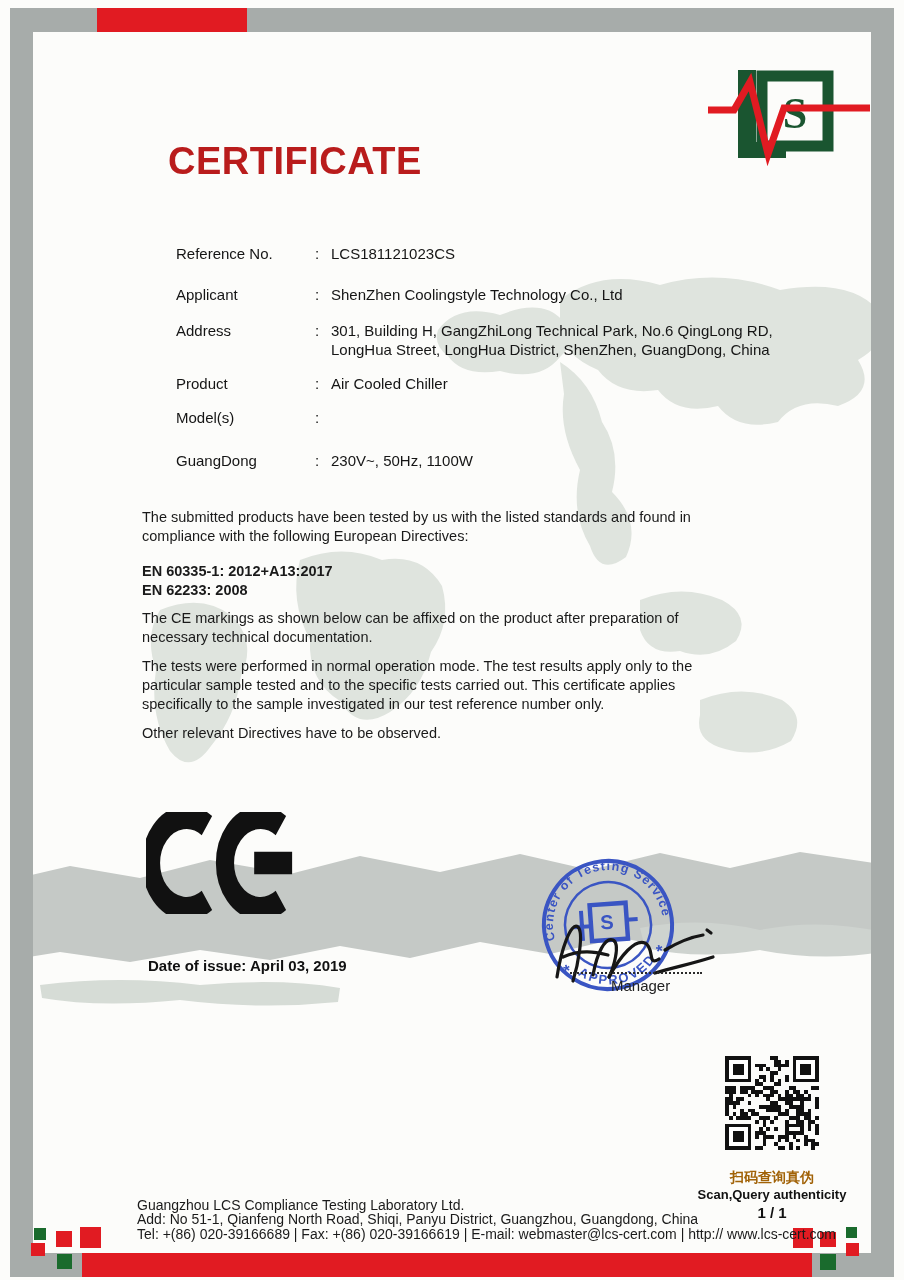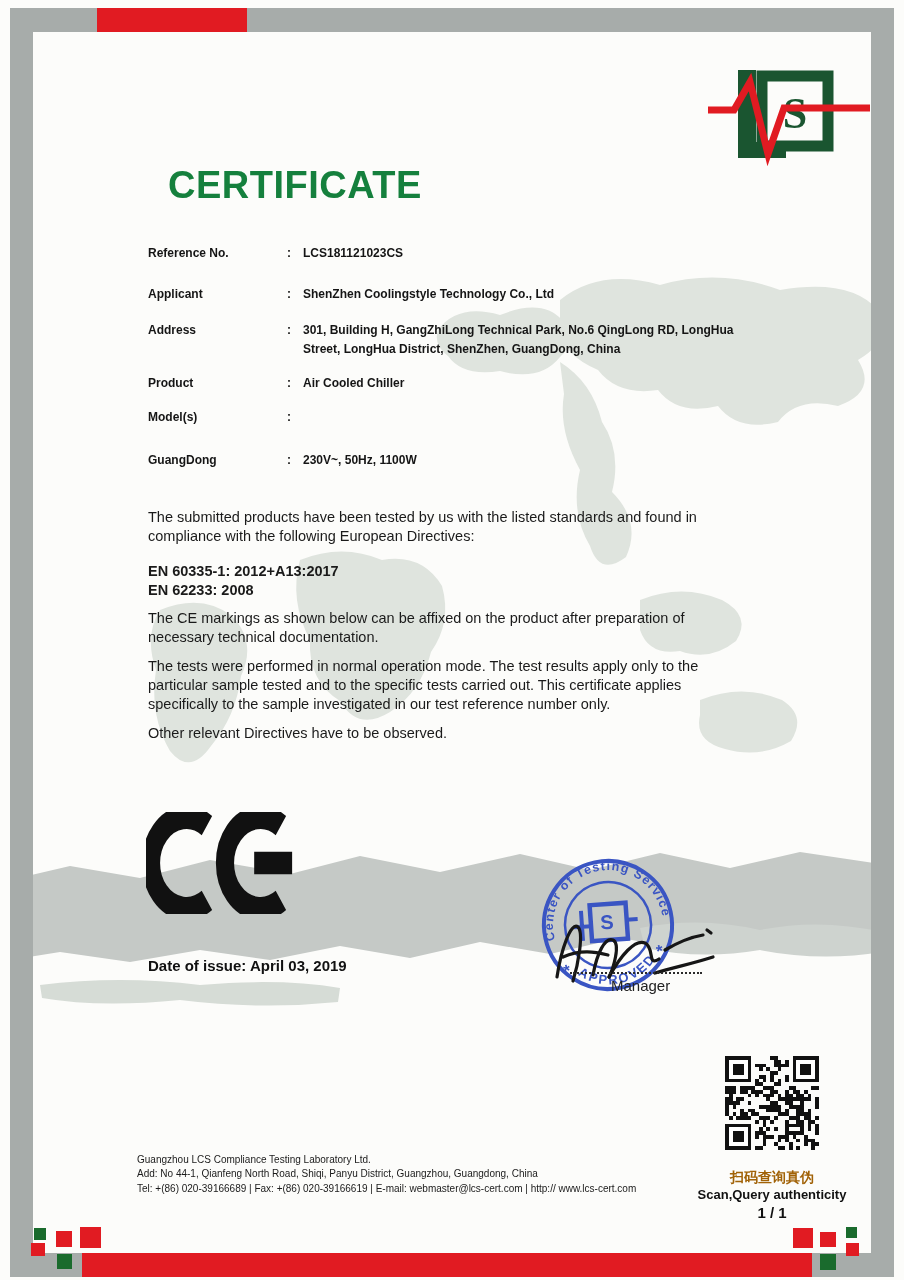--- a/index.html
+++ b/index.html
@@ -14,45 +14,45 @@
   .fr-left{left:10px;top:8px;width:23px;height:1268px;}
   .fr-right{left:871px;top:8px;width:23px;height:1268px;}
   .fr-bottom{left:10px;top:1253px;width:884px;height:24px;}
   .fr-red-top{position:absolute;left:97px;top:8px;width:150px;height:24px;background:#e11b22;}
   .fr-red-bottom{position:absolute;left:82px;top:1253px;width:730px;height:24px;background:#e11b22;}
   .sq{position:absolute;}
   
   .map{position:absolute;left:0;top:0;pointer-events:none;}
   
   .logo{position:absolute;left:700px;top:56px;}
-  .title{position:absolute;left:168px;top:140px;font-weight:bold;font-size:38px;letter-spacing:0.5px;color:#15803d;margin-top:24px;}
+  .title{position:absolute;left:168px;top:140px;font-weight:bold;font-size:38px;letter-spacing:0.5px;color:#b91c1c;}
   .subtitle{position:absolute;left:170px;top:188px;font-weight:bold;font-size:26px;color:#111;}
   
   .fields{position:absolute;left:148px;top:244px;width:625px;}
-  .frow{display:flex;align-items:flex-start;font-size:12px;font-weight:bold;line-height:19px;}
+  .frow{display:flex;align-items:flex-start;font-size:15px;font-weight:normal;line-height:19px;margin-left:28px;}
   .flabel{width:139px;flex:0 0 139px;}
   .fcolon{width:16px;flex:0 0 16px;}
   .fvalue{width:470px;}
   .mb22{margin-bottom:22px}.mb17{margin-bottom:17px}.mb15{margin-bottom:15px}.mb24{margin-bottom:24px}
   
-  .bodytext{position:absolute;left:148px;top:508px;width:582px;font-size:14.5px;line-height:19px;color:#1a1a1a;}
+  .bodytext{position:absolute;left:142px;top:508px;width:582px;font-size:14.5px;line-height:19px;color:#1a1a1a;}
   .bodytext p{margin:0;}
   .b-mb16{margin-bottom:16px!important}.b-mb14{margin-bottom:14px!important}
   .b-mb9{margin-bottom:9px!important}.b-mb10{margin-bottom:10px!important}
   .bold{font-weight:bold;}
   
   .ce{position:absolute;left:146px;top:812px;}
   .date-issue{position:absolute;left:148px;top:957px;font-size:15px;font-weight:bold;color:#111;}
   
   .stamp{position:absolute;left:528px;top:845px;transform:rotate(-12deg);}
   .signature{position:absolute;left:535px;top:895px;pointer-events:none;}
   .sig-line{position:absolute;left:570px;top:972px;width:132px;border-bottom:2px dotted #2a2a2a;}
   .manager{position:absolute;left:611px;top:977px;font-size:15px;color:#222;}
   
-  .footer-left{position:absolute;left:137px;top:1153px;font-size:10px;line-height:14.3px;color:#1a1a1a;}
+  .footer-left{position:absolute;left:137px;top:1198px;font-size:14px;line-height:14.3px;color:#1a1a1a;}
   .footer-right{position:absolute;left:696px;top:1056px;width:152px;text-align:center;}
   .qr-box{width:94px;height:94px;margin:0 auto;}
   .qr-zh{font-size:14px;font-weight:bold;margin-top:19px;color:#a16207;}
   .qr-en{font-size:13px;font-weight:bold;color:#111;}
   .page-num{font-size:15px;font-weight:bold;margin-top:2px;color:#111;}
 </style>
 </head>
 <body>
 
 <div class="page">
@@ -187,21 +187,21 @@
       <path d="M 130 55 C 142 48, 156 42, 168 40"></path>
       <path d="M 172 35 L 176 38"></path>
       <path d="M 120 78 C 140 72, 160 68, 178 62"></path>
     </g>
   </svg>
   <div class="sig-line"></div>
   <div class="manager">Manager</div>
 
   <div class="footer-left">
     <div>Guangzhou LCS Compliance Testing Laboratory Ltd.</div>
-    <div>Add: No 44-1, Qianfeng North Road, Shiqi, Panyu District, Guangzhou, Guangdong, China</div>
+    <div>Add: No 51-1, Qianfeng North Road, Shiqi, Panyu District, Guangzhou, Guangdong, China</div>
     <div>Tel: +(86) 020-39166689  |  Fax: +(86) 020-39166619   |  E-mail: webmaster@lcs-cert.com  |  http:// www.lcs-cert.com</div>
   </div>
 
   <div class="footer-right">
     <div class="qr-box">
       <svg id="qr" width="94" height="94" viewBox="0 0 25 25" shape-rendering="crispEdges">
           <rect x="12" y="0" width="1" height="1" fill="#111"></rect>
           <rect x="13" y="0" width="1" height="1" fill="#111"></rect>
           <rect x="13" y="1" width="1" height="1" fill="#111"></rect>
           <rect x="14" y="1" width="1" height="1" fill="#111"></rect>

